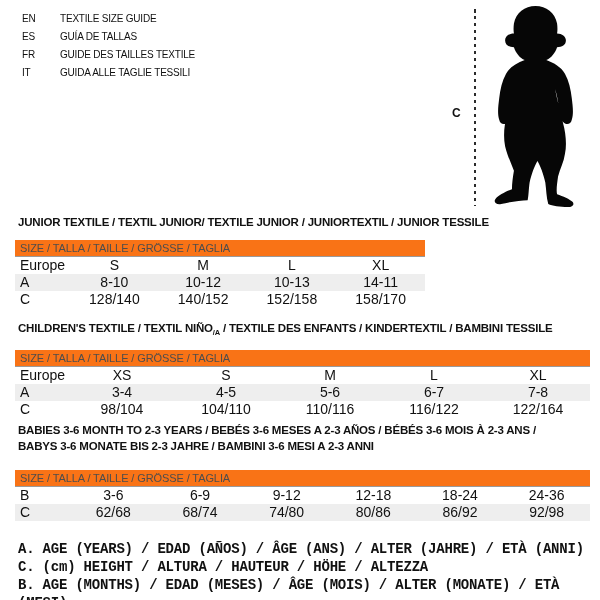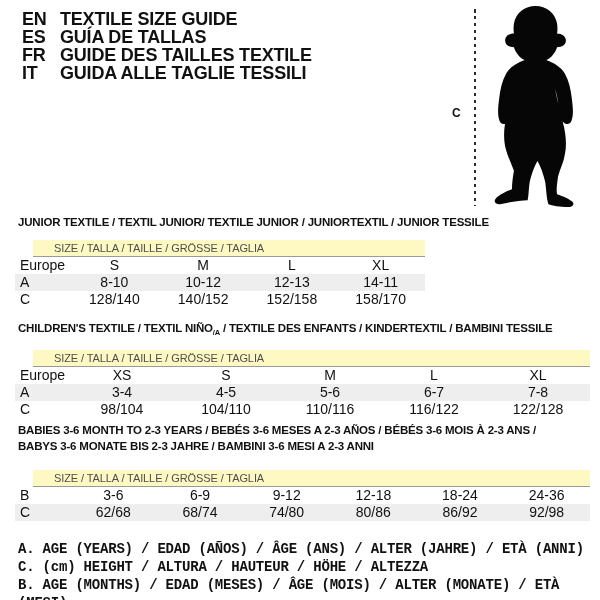--- a/index.html
+++ b/index.html
@@ -3,43 +3,43 @@
 <meta charset="utf-8">
 <style>
   html,body { margin:0; padding:0; background:#fff; }
   .canvas {
     position:relative; width:600px; height:600px; background:#ffffff;
     font-family:"Liberation Sans", sans-serif; color:#111;
     overflow:hidden;
   }
   
   .lang-block { position:absolute; left:22px; top:10px; }
-  .lang-row { display:flex; line-height:18px; font-size:18px; font-weight:bold; letter-spacing:-0.2px; }
+  .lang-row { display:flex; line-height:18px; font-size:10px; font-weight:normal; letter-spacing:-0.2px; }
   .lang-code { width:38px; flex:0 0 38px; }
   
   .dash-line {
     position:absolute; left:474px; top:9px; width:2px; height:197px;
     background:repeating-linear-gradient(to bottom, #2b2b2b 0 3.5px, transparent 3.5px 7px);
   }
   .figure-label { position:absolute; left:452px; top:106px; font-size:12px; font-weight:bold; }
   .baby-svg { position:absolute; left:487px; top:4px; width:97px; height:204px; }
   
   .tbl-title { position:absolute; font-size:11.5px; font-weight:bold; letter-spacing:-0.2px; line-height:16px; white-space:nowrap; }
   .tt1 { left:18px; top:214px; }
   .tt2 { left:18px; top:320px; }
   .tt3 { left:18px; top:422px; white-space:normal; width:560px; }
   .sub { font-size:7.5px; vertical-align:sub; }
   
   .size-table { position:absolute; }
   .t1 { left:15px; top:240px; width:410px; }
   .t2 { left:15px; top:350px; width:575px; }
   .t3 { left:15px; top:470px; width:575px; }
   .thead {
-    height:16px; line-height:16px; background:#fef9c3; border-bottom:1px solid #9a9a9a;
-    padding-left:21px; font-size:11px; color:#4d4d4d; letter-spacing:-0.1px;margin-left:18px;
+    height:16px; line-height:16px; background:#f97316; border-bottom:1px solid #9a9a9a;
+    padding-left:5px; font-size:11px; color:#4d4d4d; letter-spacing:-0.1px;
   }
   .trow { display:grid; height:17px; line-height:17px; font-size:14px; }
   .t1 .trow { grid-template-columns:55px repeat(4,1fr); }
   .t2 .trow { grid-template-columns:55px repeat(5,1fr); }
   .t3 .trow { grid-template-columns:55px repeat(6,1fr); }
   .trow.shaded { background:#eeeeee; }
   .trow .lbl { padding-left:5px; text-align:left; }
   .trow .val { text-align:center; }
   
   .footnotes { position:absolute; left:18px; top:540px; }
@@ -103,21 +103,21 @@
       <span class="lbl">Europe</span>
       <span class="val">S</span>
       <span class="val">M</span>
       <span class="val">L</span>
       <span class="val">XL</span>
     </div>
     <div class="trow shaded">
       <span class="lbl">A</span>
       <span class="val">8-10</span>
       <span class="val">10-12</span>
-      <span class="val">12-13</span>
+      <span class="val">10-13</span>
       <span class="val">14-11</span>
     </div>
     <div class="trow">
       <span class="lbl">C</span>
       <span class="val">128/140</span>
       <span class="val">140/152</span>
       <span class="val">152/158</span>
       <span class="val">158/170</span>
     </div>
   </div>
@@ -142,21 +142,21 @@
       <span class="val">5-6</span>
       <span class="val">6-7</span>
       <span class="val">7-8</span>
     </div>
     <div class="trow">
       <span class="lbl">C</span>
       <span class="val">98/104</span>
       <span class="val">104/110</span>
       <span class="val">110/116</span>
       <span class="val">116/122</span>
-      <span class="val">122/128</span>
+      <span class="val">122/164</span>
     </div>
   </div>
 
   <div class="tbl-title tt3">
     <div>BABIES 3-6 MONTH TO 2-3 YEARS / BEBÉS 3-6 MESES A 2-3 AÑOS / BÉBÉS 3-6 MOIS À 2-3 ANS /</div>
     <div>BABYS 3-6 MONATE BIS 2-3 JAHRE / BAMBINI 3-6 MESI A 2-3 ANNI</div>
   </div>
   <div class="size-table t3">
     <div class="thead">SIZE / TALLA / TAILLE / GRÖSSE / TAGLIA</div>
     <div class="trow">

